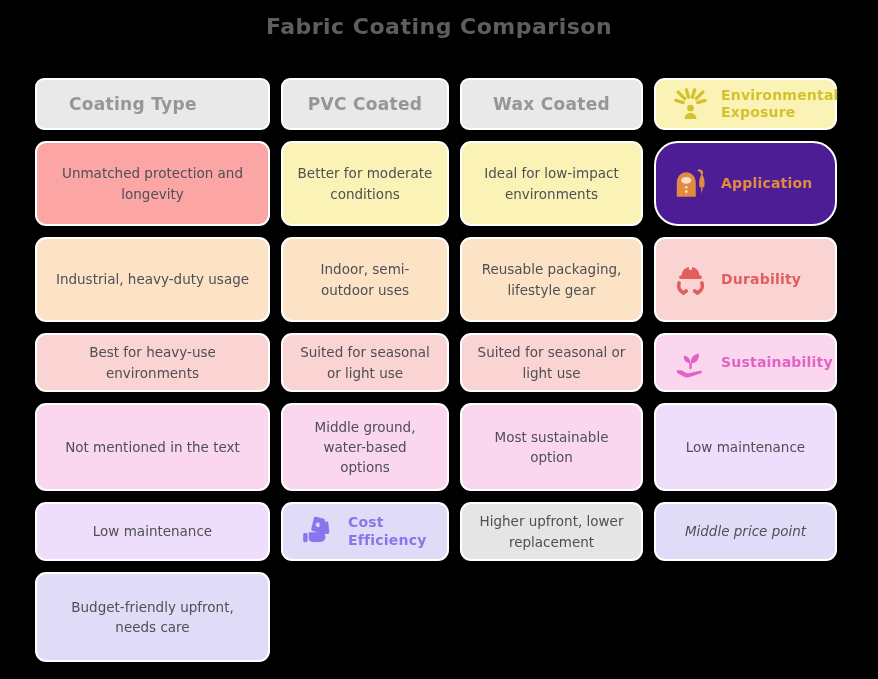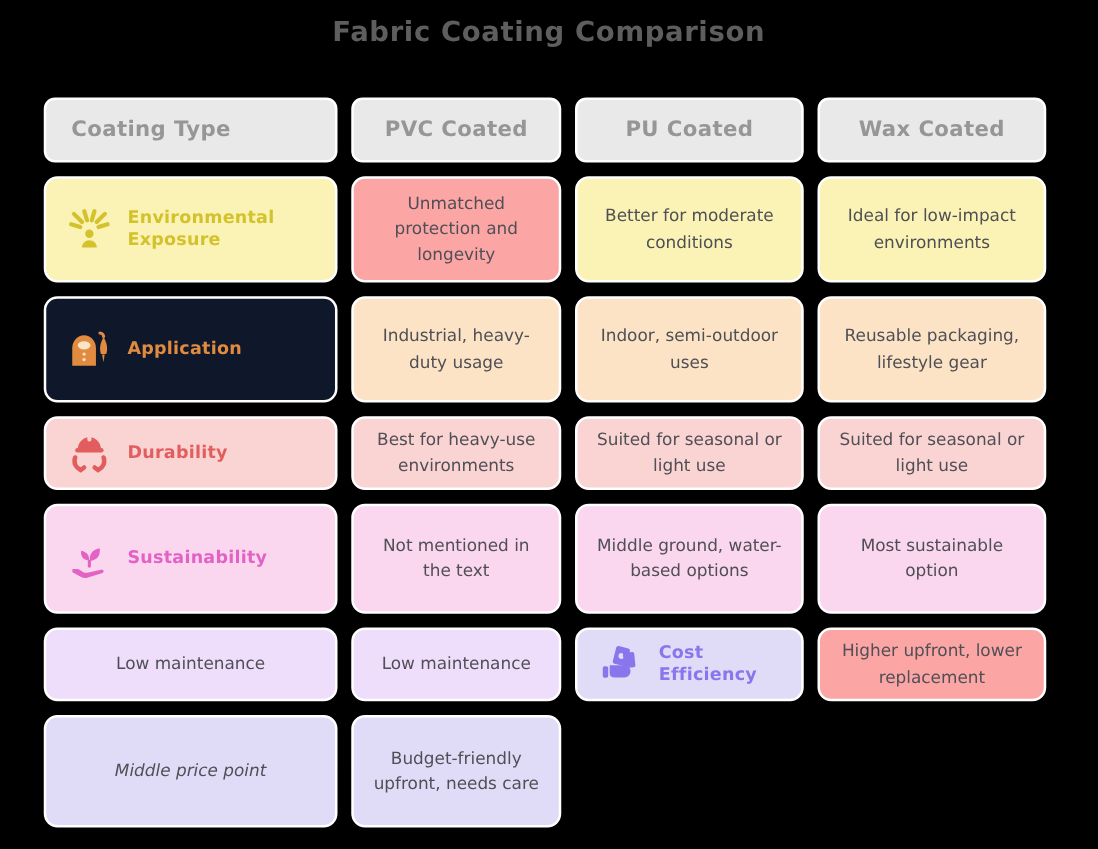--- a/index.html
+++ b/index.html
@@ -21,21 +21,21 @@
     gap:11px;
   }
   .hcell{
     background:var(--header-bg,#e9e9e9);
     border:2px solid var(--cell-border,#fff);
     border-radius:9px;box-sizing:border-box;
     display:flex;align-items:center;justify-content:center;
     font-weight:bold;font-size:17px;color:var(--header-text,#969696);
     letter-spacing:.3px;
   }
-  .hcell.first{justify-content:flex-start;padding-left:20px;}
+  .hcell.first{justify-content:flex-start;padding-left:32px;}
   .label-cell{
     border:2px solid var(--cell-border,#fff);
     border-radius:11px;box-sizing:border-box;
     display:flex;align-items:center;gap:13px;padding-left:17px;padding-right:6px;
     color:var(--accent);font-weight:bold;font-size:14px;line-height:1.25;
     letter-spacing:.2px;
   }
   .icon{flex:0 0 auto;display:flex;}
   .icon svg{width:35px;height:35px;display:block;}
   .cell{
@@ -50,21 +50,20 @@
 <body>
 
 <div class="canvas" style="--page-bg: #000000; --header-bg: #e9e9e9; --header-text: #969696; --title-text: #5e5e5e; --cell-text: #4f4f55; --cell-border: #ffffff;">
 
   <h1 class="title">Fabric Coating Comparison</h1>
 
   <div class="grid">
 
     <div class="hcell first">Coating Type</div>
     <div class="hcell">PVC Coated</div>
-    <div class="hcell">PU Coated</div>
     <div class="hcell">Wax Coated</div>
 
     <div class="label-cell" style="background: rgb(250, 243, 181); --accent: #d3c22c; --row-bg: #faf3b5;">
       <span class="icon">
         <svg viewBox="0 0 24 24">
           <g stroke="currentColor" stroke-width="2.3" stroke-linecap="round" fill="none">
             <path d="M3.5 3.5L8 8"></path>
               <path d="M2 9.2l5 1.5"></path>
               <path d="M9.2 2l1.5 5"></path>
             <path d="M20.5 3.5L16 8"></path>
@@ -74,21 +73,21 @@
           <circle cx="12" cy="14.4" r="2.3" fill="currentColor"></circle>
           <path d="M7.9 22c0-2.3 1.8-4.1 4.1-4.1s4.1 1.8 4.1 4.1z" fill="currentColor"></path>
         </svg>
       </span>
       <span>Environmental Exposure</span>
     </div>
     <div class="cell" style="background: #fca5a5;">Unmatched protection and longevity</div>
     <div class="cell" style="background: rgb(250, 243, 181);">Better for moderate conditions</div>
     <div class="cell" style="background: rgb(250, 243, 181);">Ideal for low-impact environments</div>
 
-    <div class="label-cell" style="background: #0f172a; --accent: #e08b40; --row-bg: #fce3c5;">
+    <div class="label-cell" style="background: #4c1d95; border-radius: 24px; --accent: #e08b40; --row-bg: #fce3c5;">
       <span class="icon">
         <svg viewBox="0 0 24 24" fill="currentColor">
           <path d="M2.6 21V11.4C2.6 7.4 5.5 4.3 9.1 4.3s6.5 3.1 6.5 7.1V21z"></path>
           <ellipse cx="9.1" cy="9.8" rx="3.5" ry="2.3" fill="var(--row-bg)"></ellipse>
           <circle cx="9.1" cy="14.6" r=".9" fill="var(--row-bg)"></circle>
           <circle cx="9.1" cy="17.6" r=".9" fill="var(--row-bg)"></circle>
           <path d="M19.8 5c0-1.1-.9-2-2-2" stroke="currentColor" stroke-width="1.7" fill="none" stroke-linecap="round"></path>
           <path d="M19.8 5.2c-1.9 3.3-2.4 6.2-1.5 9.3h3c.9-3.1.4-6-1.5-9.3z"></path>
           <path d="M19 14.8h1.4l-.7 4.2z"></path>
         </svg>
@@ -142,18 +141,18 @@
             <rect x="8.4" y="2.6" width="7.8" height="10" rx="1.2"></rect>
             <circle cx="12.3" cy="7.6" r="1.6" fill="var(--row-bg)"></circle>
           </g>
           <rect x="13.6" y="5.4" width="6.2" height="8.4" rx="1" transform="rotate(-6 16.7 9.6)"></rect>
           <rect x="2.2" y="13" width="3" height="6.4" rx="1"></rect>
           <path d="M6 12.5h7.9c2 0 3.5 1.4 3.5 3.3 0 2-1.5 3.4-3.5 3.4H8.7c-1.6 0-2.7-.8-2.7-2.4z"></path>
         </svg>
       </span>
       <span>Cost Efficiency</span>
     </div>
-    <div class="cell" style="background: #fca5a5;">Higher upfront, lower replacement</div>
+    <div class="cell" style="background: #e5e5e5;">Higher upfront, lower replacement</div>
     <div class="cell" style="background: rgb(224, 220, 248); font-style: italic;">Middle price point</div>
     <div class="cell" style="background: rgb(224, 220, 248);">Budget-friendly upfront, needs care</div>
 
   </div>
 </div>
 
 </body></html>

